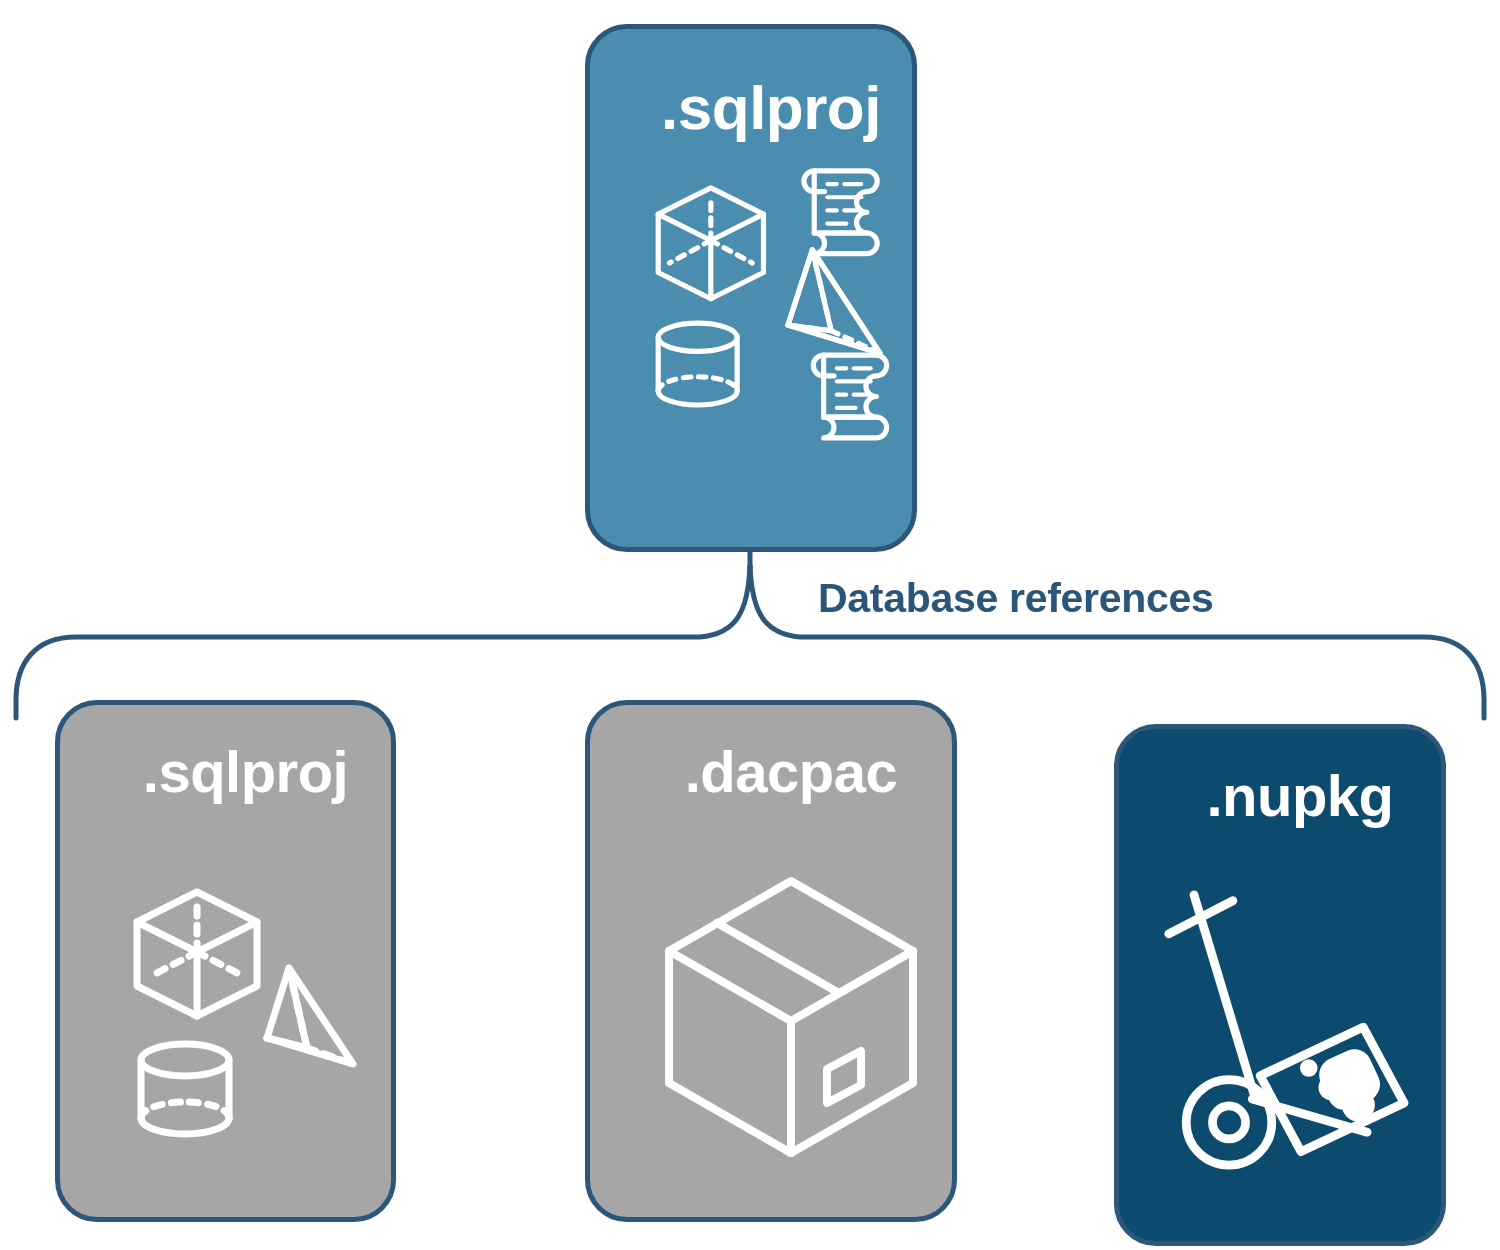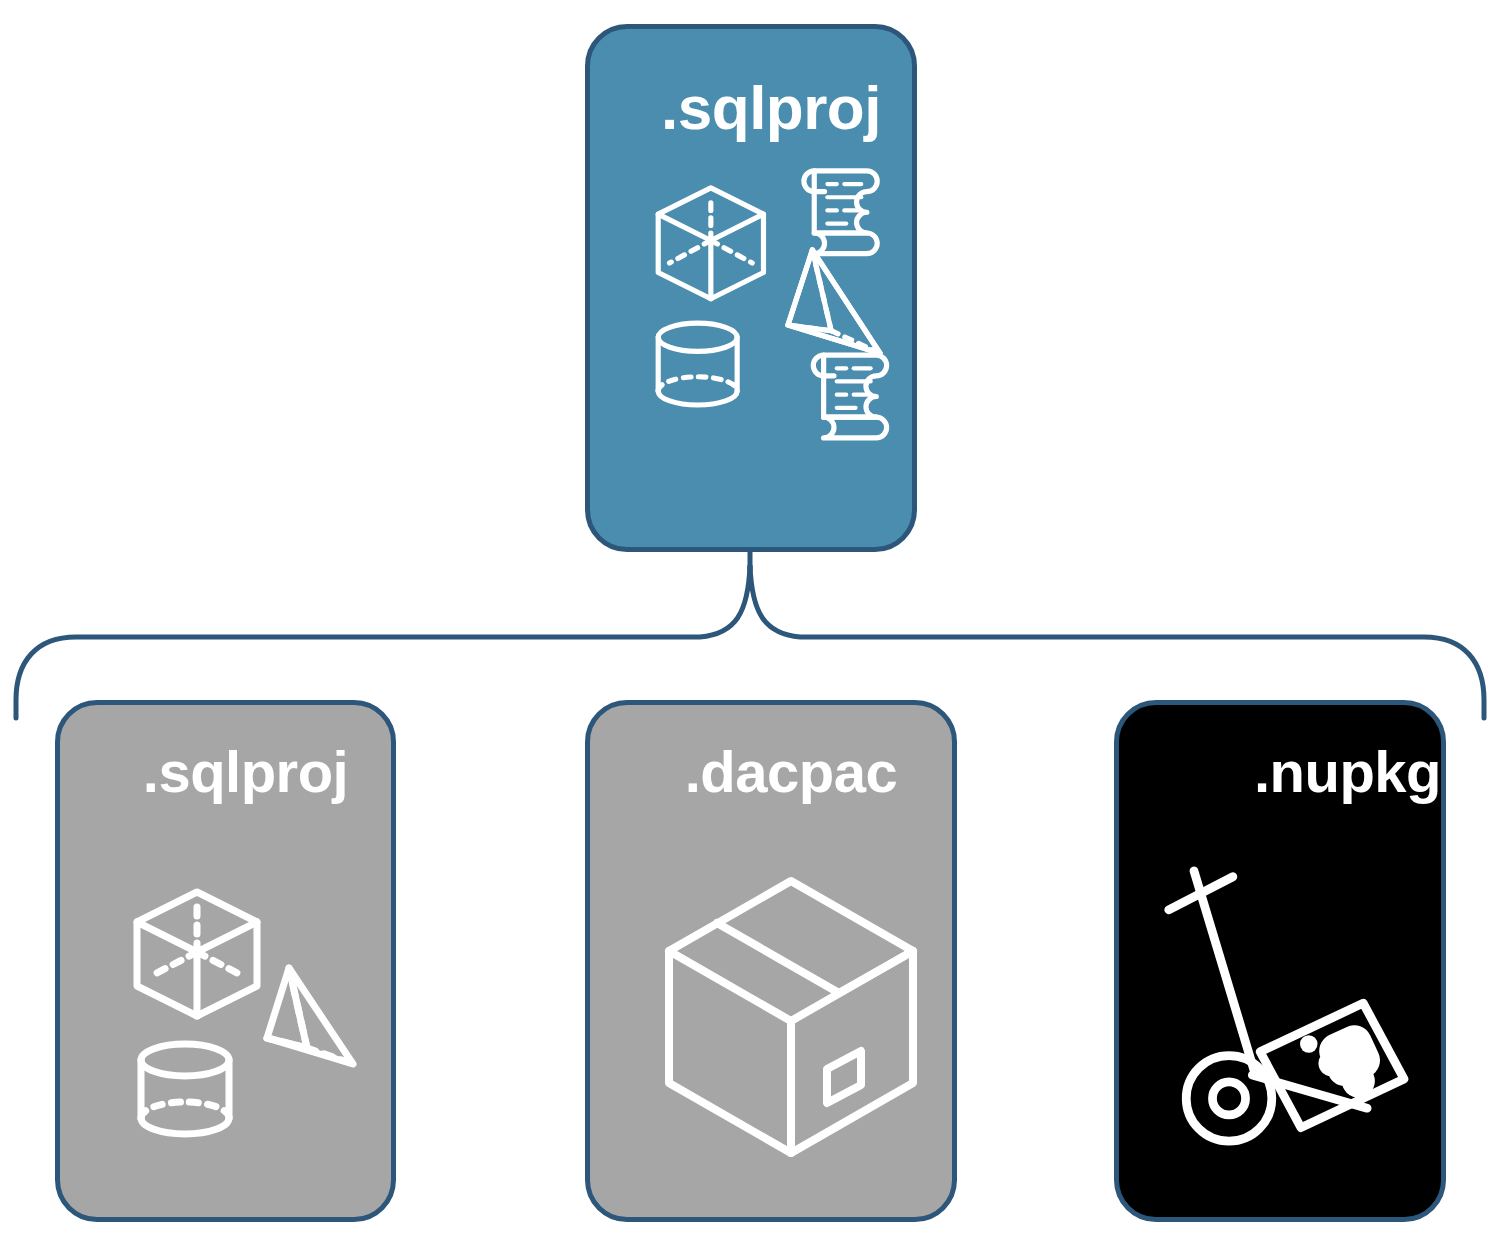--- a/index.html
+++ b/index.html
@@ -46,25 +46,24 @@
   }
   .card-bm {
     left: 585px;
     top: 700px;
     width: 372px;
     height: 522px;
     background: #a6a6a6;
   }
   .card-br {
     left: 1114px;
-    top: 700px;
+    top: 724px;
     width: 332px;
     height: 522px;
-    background: #000000;
-    align-items: flex-end;
+    background: #0c4a6e;
   }
   .card-title {
     color: #ffffff;
     font-weight: bold;
     letter-spacing: -0.5px;
     line-height: 1;
     text-align: center;
     white-space: nowrap;
   }
   .card-top .card-title {
@@ -190,20 +189,21 @@
                L 16 718"></path>
 
       <path d="M750 566
                C 752 612, 764 634, 800 637
                L 1424 637
                C 1464 637, 1484 662, 1484 700
                L 1484 718"></path>
     </g>
   </svg>
 
+  <div class="brace-label">Database references</div>
 
   <div class="card card-bl">
     <div class="card-title">.sqlproj</div>
     <div class="card-art">
       <svg width="290" height="290" viewBox="0 0 290 290">
         <g fill="none" stroke="#ffffff" stroke-width="7" stroke-linecap="round" stroke-linejoin="round">
 
           <g>
             <path d="M36 58 L96 28 L156 58 L156 122 L96 152 L36 122 Z"></path>
             <path d="M36 58 L96 88 L156 58"></path>

